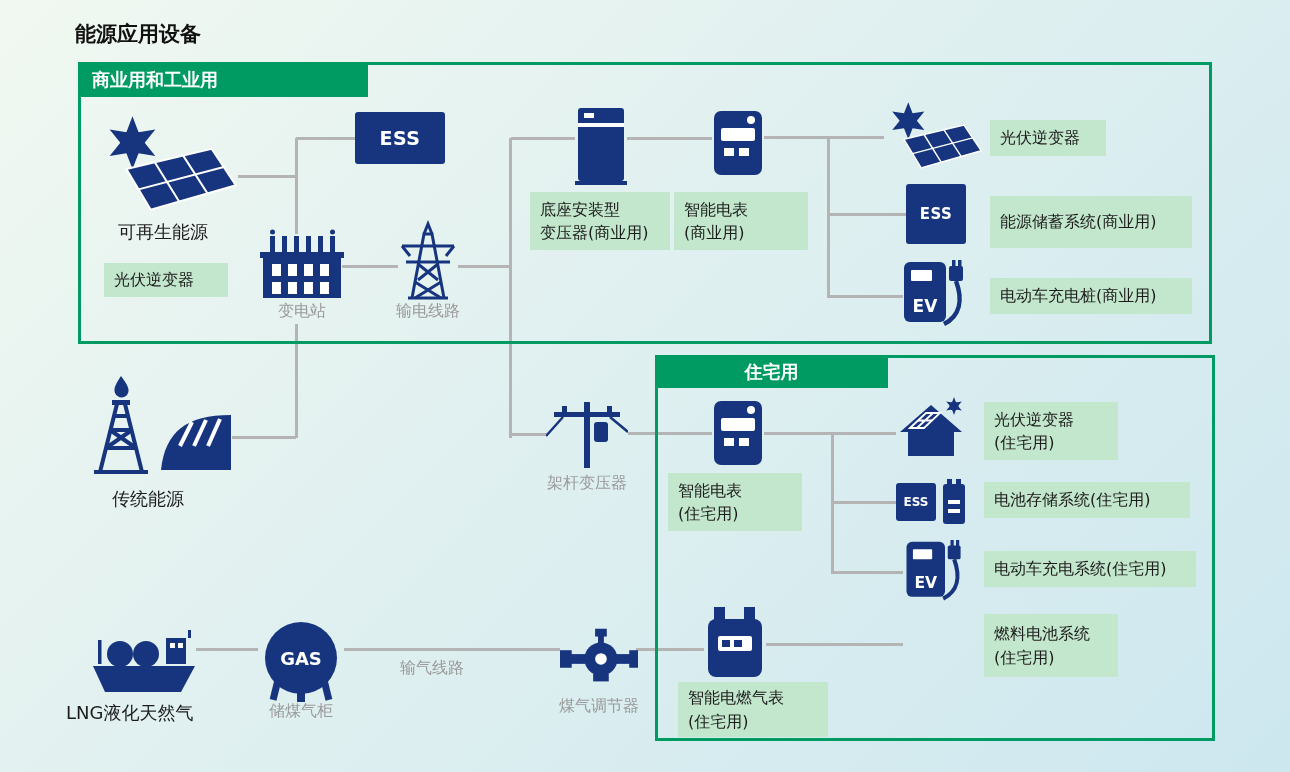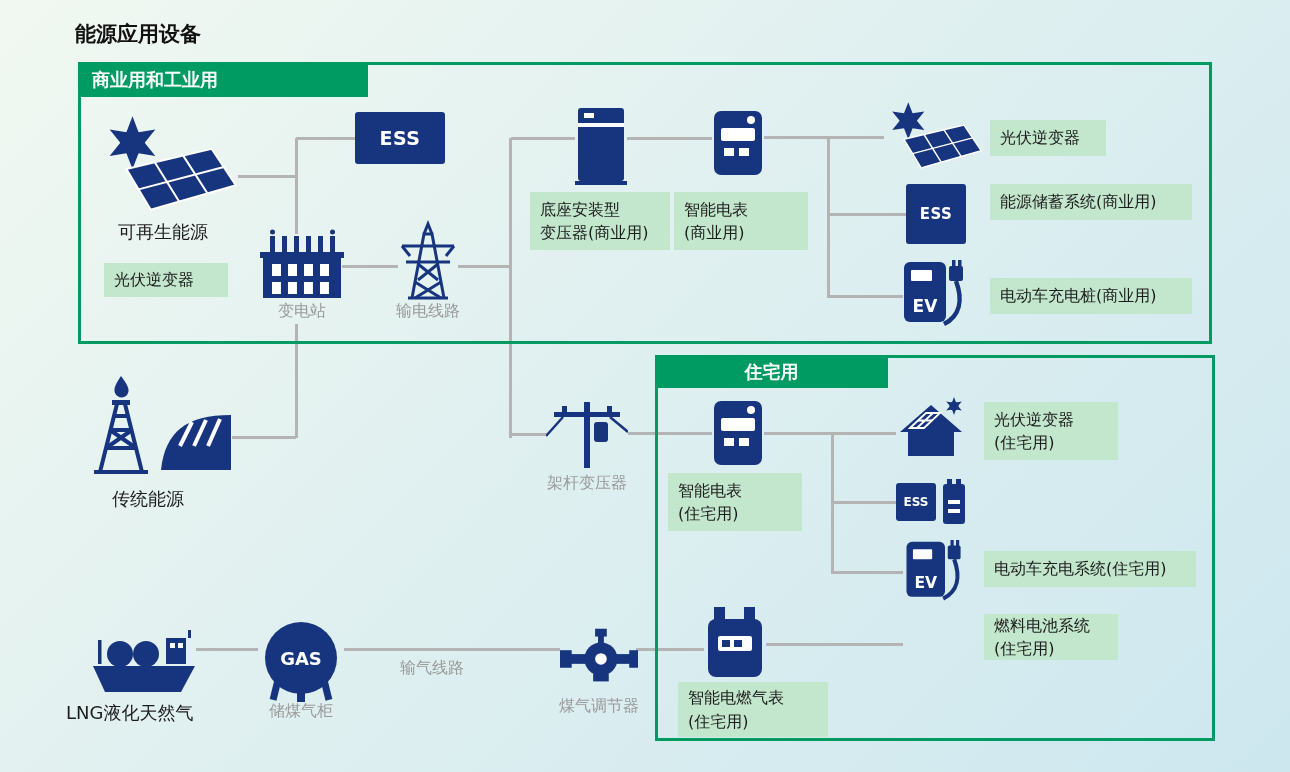--- a/index.html
+++ b/index.html
@@ -162,21 +162,21 @@
       <path d="M56,49.3 L80,88 M84,42.7 L108,80 M40,76 L124,54" stroke="#fff" stroke-width="2" fill="none"></path>
     </svg>
   </div>
   <div class="glabel" style="left:990px;top:120px;width:116px;height:36px">
     <span>光伏逆变器</span>
   </div>
 
   <div class="navybox" style="left:906px;top:184px;width:60px;height:60px;font-size:15px">
     <span>ESS</span>
   </div>
-  <div class="glabel" style="left:990px;top:184px;width:202px;height:36px">
+  <div class="glabel" style="left:990px;top:196px;width:202px;height:52px">
     <span>能源储蓄系统(商业用)</span>
   </div>
 
   <div class="icon" style="left:902px;top:260px;width:64px;height:72px">
     <svg viewBox="0 0 64 72">
       <rect x="2" y="2" width="42" height="60" rx="6" fill="currentColor"></rect>
       <rect x="9" y="10" width="21" height="11" rx="1" fill="#fff"></rect>
       <text x="23" y="52" text-anchor="middle" font-size="17" font-weight="bold" fill="#fff">EV</text>
       <rect x="47" y="6" width="14" height="15" rx="2" fill="currentColor"></rect>
       <rect x="50" y="0" width="3.5" height="7" fill="currentColor"></rect>
@@ -264,37 +264,40 @@
       <span>ESS</span>
     </div>
     <svg viewBox="0 0 32 52" style="width:32px;height:52px">
       <rect x="9" y="3" width="5" height="6" fill="currentColor"></rect>
       <rect x="18" y="3" width="5" height="6" fill="currentColor"></rect>
       <rect x="5" y="8" width="22" height="40" rx="3" fill="currentColor"></rect>
       <rect x="10" y="24" width="12" height="4" fill="#fff"></rect>
       <rect x="10" y="33" width="12" height="4" fill="#fff"></rect>
     </svg>
   </div>
+  <div class="glabel" style="left:984px;top:482px;width:206px;height:36px">
+    <span>电池存储系统(住宅用)</span>
+  </div>
 
   <div class="icon" style="left:902px;top:540px;width:64px;height:66px">
     <svg viewBox="0 0 64 72">
       <rect x="2" y="2" width="42" height="60" rx="6" fill="currentColor"></rect>
       <rect x="9" y="10" width="21" height="11" rx="1" fill="#fff"></rect>
       <text x="23" y="52" text-anchor="middle" font-size="17" font-weight="bold" fill="#fff">EV</text>
       <rect x="47" y="6" width="14" height="15" rx="2" fill="currentColor"></rect>
       <rect x="50" y="0" width="3.5" height="7" fill="currentColor"></rect>
       <rect x="56" y="0" width="3.5" height="7" fill="currentColor"></rect>
       <path d="M54,21 C61,40 58,56 42,64" stroke="currentColor" stroke-width="4.5" fill="none"></path>
     </svg>
   </div>
   <div class="glabel" style="left:984px;top:551px;width:212px;height:36px">
     <span>电动车充电系统(住宅用)</span>
   </div>
 
-  <div class="glabel" style="left:984px;top:614px;width:134px;height:46px">
+  <div class="glabel" style="left:984px;top:614px;width:134px;height:63px">
     <span>燃料电池系统</span>
     <span>(住宅用)</span>
   </div>
 
   <div class="icon" style="left:704px;top:606px;width:62px;height:74px">
     <svg viewBox="0 0 62 74">
       <rect x="10" y="1" width="11" height="14" fill="currentColor"></rect>
       <rect x="40" y="1" width="11" height="14" fill="currentColor"></rect>
       <rect x="4" y="13" width="54" height="58" rx="8" fill="currentColor"></rect>
       <rect x="14" y="30" width="34" height="15" rx="2" fill="#fff"></rect>

